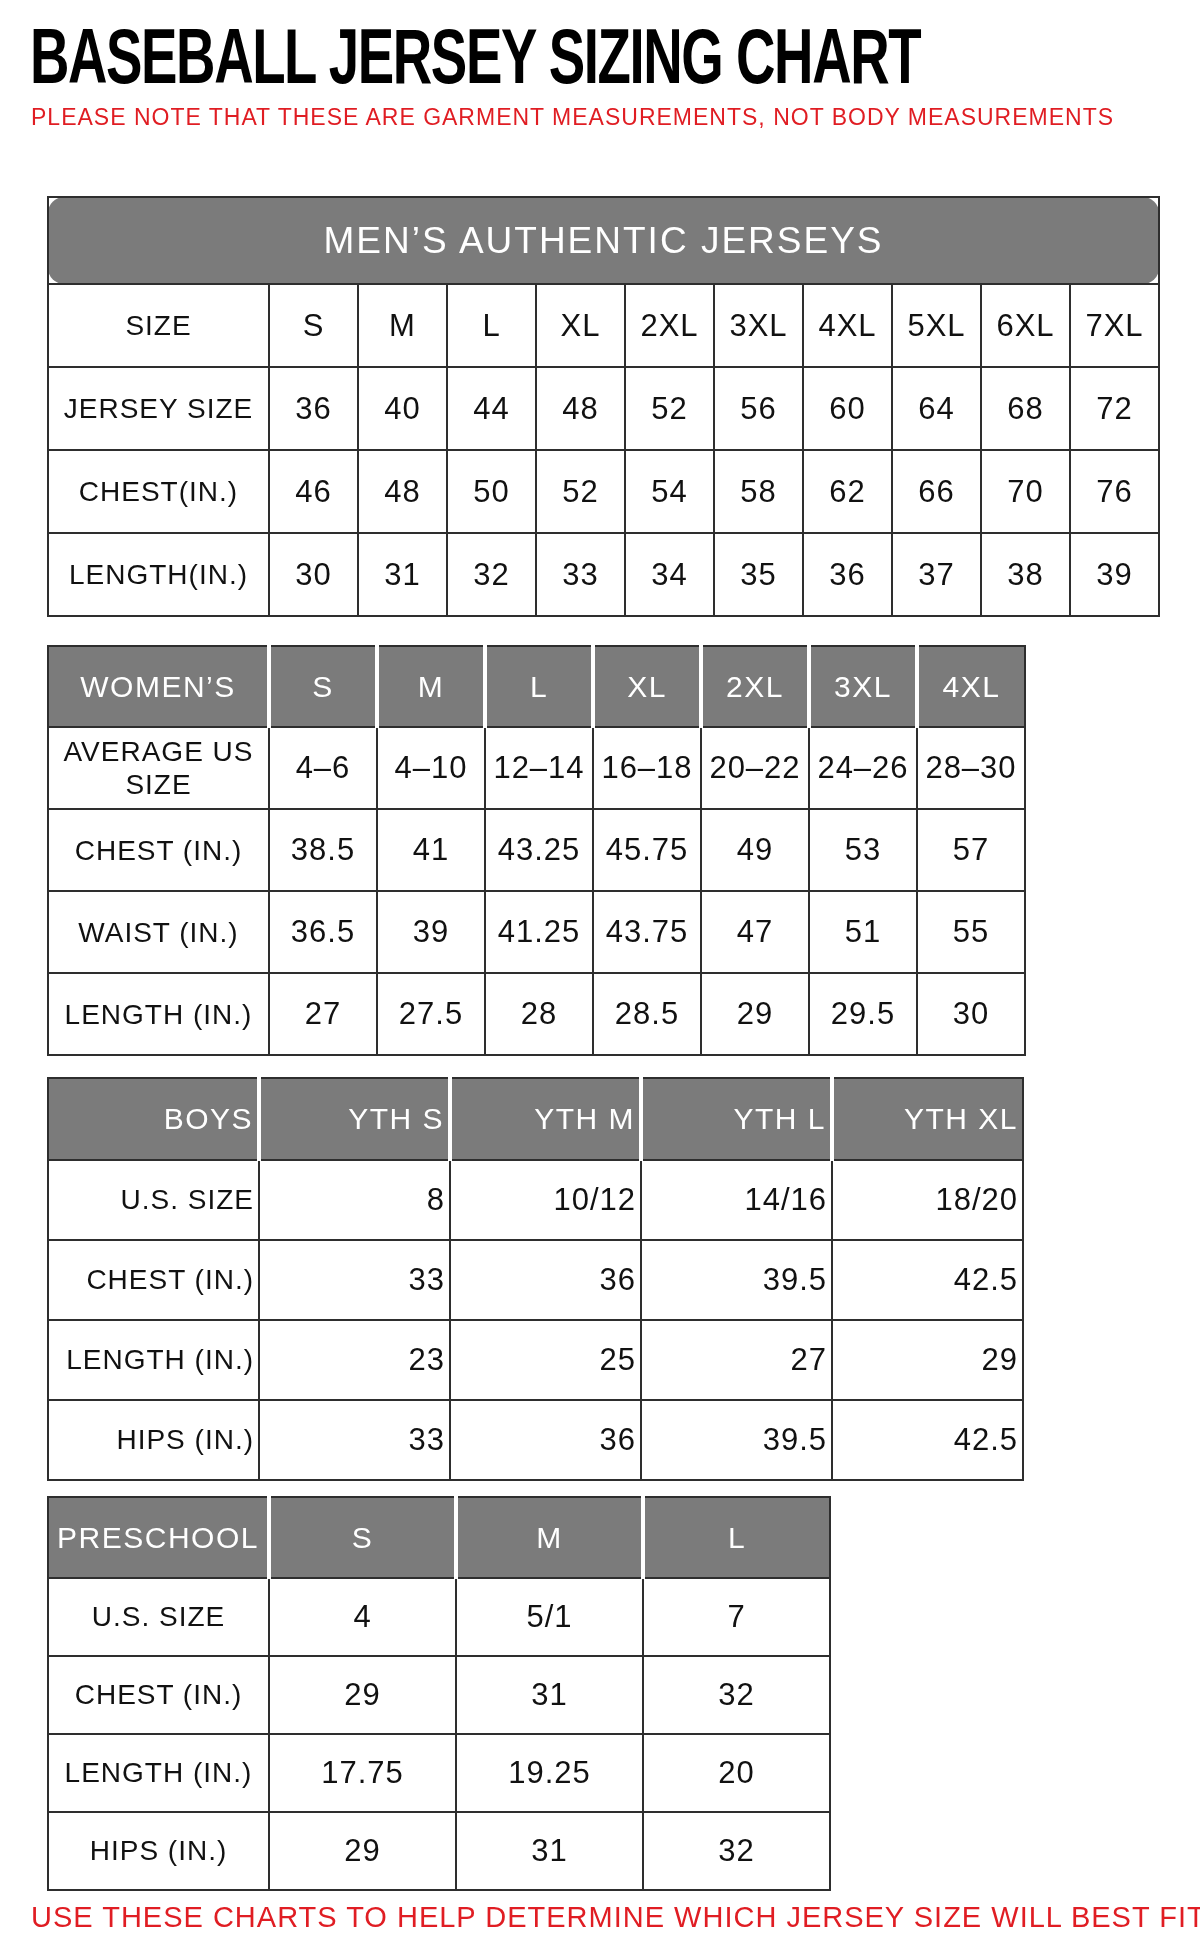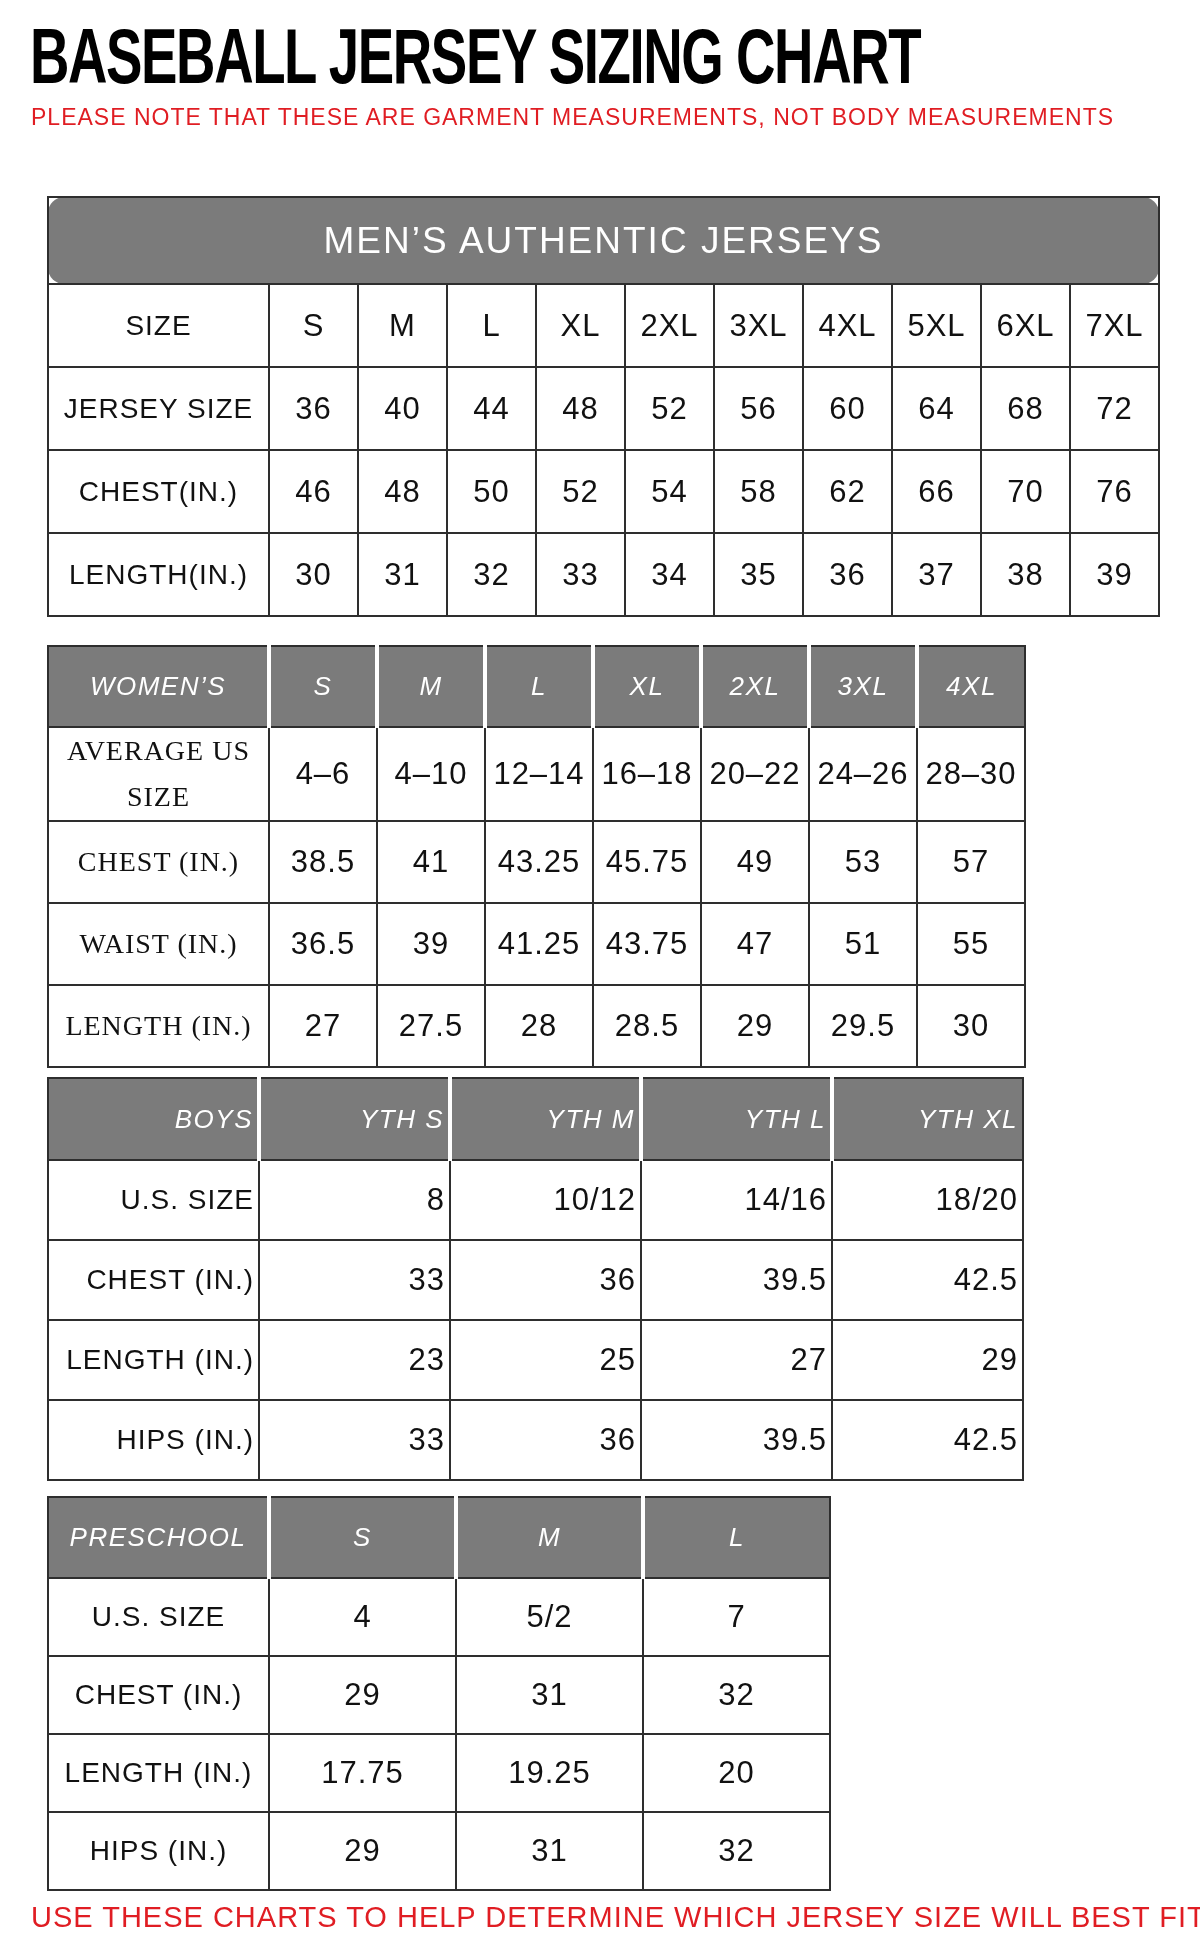--- a/index.html
+++ b/index.html
@@ -27,36 +27,35 @@
   }
   .tbl td{
     border:2px solid var(--border);text-align:center;vertical-align:middle;
     padding:0 4px;font-size:31px;color:var(--ink);letter-spacing:1px;
   }
   .tbl td.lbl{font-size:28px;margin-left:28px;}
   .tbl td.banner{
     background:var(--gray);color:#fff;font-size:37px;letter-spacing:2px;
   }
   .tbl td.hdr{
-    background:var(--gray);color:#fff;font-size:26px;letter-spacing:1.5px;
+    background:var(--gray);color:#fff;font-size:30px;letter-spacing:1.5px;
     border-right:4px solid #ffffff;
-    font-style:italic;
   }
   .tbl td.hdr:last-child{border-right:2px solid var(--border);}
   
   .mens{left:47px;top:196px;width:1113px;}
   .mens td{height:81px;}
   .mens td.banner{height:85px;border-radius:16px;}
   .mens col.c-lbl{width:221px;} .mens col.c-m{width:89px;}
   
   .womens{left:47px;top:645px;width:977px;}
   .womens td{height:80px;}
   .womens td.hdr{height:79px;}
   .womens col.c-lbl{width:221px;} .womens col.c-w{width:108px;}
-  .womens td.lbl{line-height:46px;font-family:Liberation Serif, serif;}
+  .womens td.lbl{line-height:33px;}
   
   .boys{left:47px;top:1077px;width:976px;}
   .boys td{height:78px;text-align:right;}
   .boys td.hdr{height:80px;}
   .boys col.c-lbl{width:211px;} .boys col.c-b{width:191px;}
   
   .pre{left:47px;top:1496px;width:783px;}
   .pre td{height:76px;}
   .pre td.hdr{height:79px;}
   .pre col.c-lbl{width:221px;} .pre col.c-p{width:187px;}
@@ -262,21 +261,21 @@
   <tbody>
   <tr>
     <td class="hdr">PRESCHOOL</td>
     <td class="hdr">S</td>
     <td class="hdr">M</td>
     <td class="hdr">L</td>
   </tr>
   <tr>
     <td class="lbl">U.S. SIZE</td>
     <td>4</td>
-    <td>5/2</td>
+    <td>5/1</td>
     <td>7</td>
   </tr>
   <tr>
     <td class="lbl">CHEST (IN.)</td>
     <td>29</td>
     <td>31</td>
     <td>32</td>
   </tr>
   <tr>
     <td class="lbl">LENGTH (IN.)</td>

